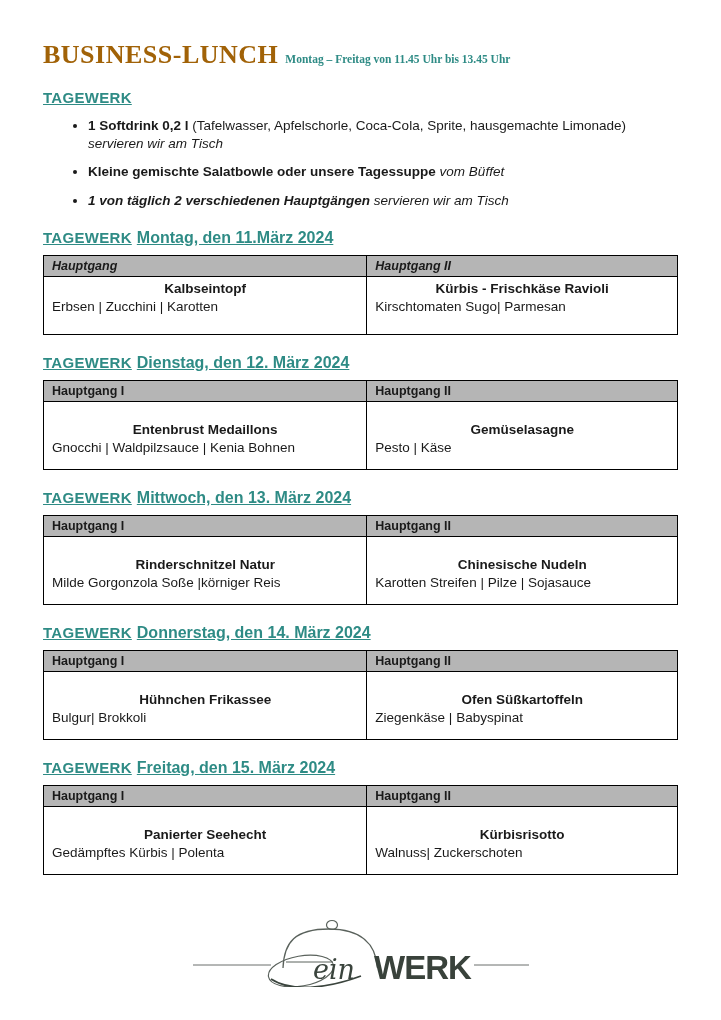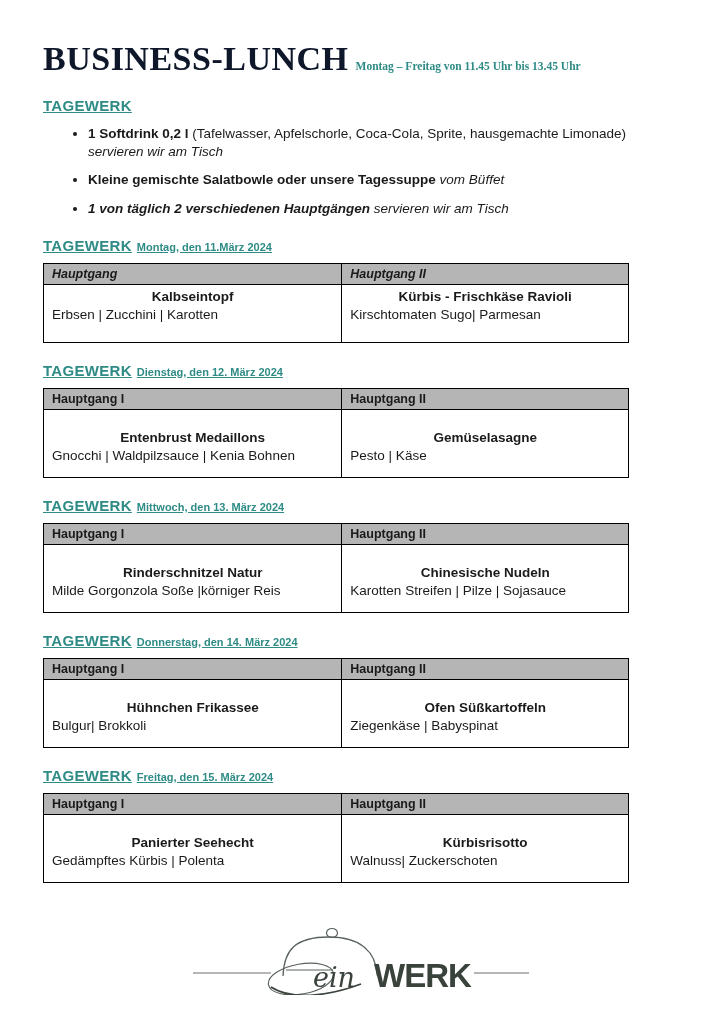--- a/index.html
+++ b/index.html
@@ -5,21 +5,21 @@
   html,body { margin:0; padding:0; background:#e8e8e8; }
   .page {
     width:721px; height:1020px; margin:0 auto; background:#ffffff;
     box-sizing:border-box; padding:40px 43px 0 43px; position:relative;
     font-family:"Liberation Sans", sans-serif; color:#1a1a1a; overflow:hidden;
   }
   
   .doc-title-row { white-space:nowrap; }
   .doc-title {
     font-family:"Liberation Serif", serif; font-weight:bold;
-    font-size:34px; color:#0f172a; letter-spacing:.5px;
+    font-size:26px; color:#a16207; letter-spacing:.5px;
   }
   .doc-subtitle {
     font-family:"Liberation Serif", serif; font-weight:bold;
     font-size:11.5px; color:#2e8b85; margin-left:7px;
   }
   .h2-tagewerk {
     margin:19px 0 0 0; color:#2e8b85; font-size:15px; font-weight:bold;
     text-decoration:underline; letter-spacing:.3px;
   }
   
@@ -30,23 +30,23 @@
   .b  { font-weight:bold; }
   .it { font-style:italic;text-align:center; }
   .bit{ font-weight:bold; font-style:italic; }
   
   .day { margin-top:16px; }
   .day.first { margin-top:17px; }
   .day-heading {
     margin:0; color:#2e8b85; text-decoration:underline; font-weight:bold;
   }
   .day-heading .tag  { font-size:15px; letter-spacing:.3px; }
-  .day-heading .date { font-size:11px; margin-left:5px; }
+  .day-heading .date { font-size:16px; margin-left:5px; }
   table.menu-table {
-    width:586px; border-collapse:collapse; table-layout:fixed; margin-top:7px;
+    width:635px; border-collapse:collapse; table-layout:fixed; margin-top:7px;
   }
   table.menu-table th {
     background:#b5b5b5; border:1.5px solid #000; box-sizing:border-box;
     font-size:12.5px; font-weight:bold; text-align:left;
     padding:3px 8px; height:21px;
   }
   table.menu-table th.c1 { width:51%; }
   table.menu-table.first th { font-style:italic; }
   table.menu-table td {
     border:1.5px solid #000; box-sizing:border-box; vertical-align:top;

